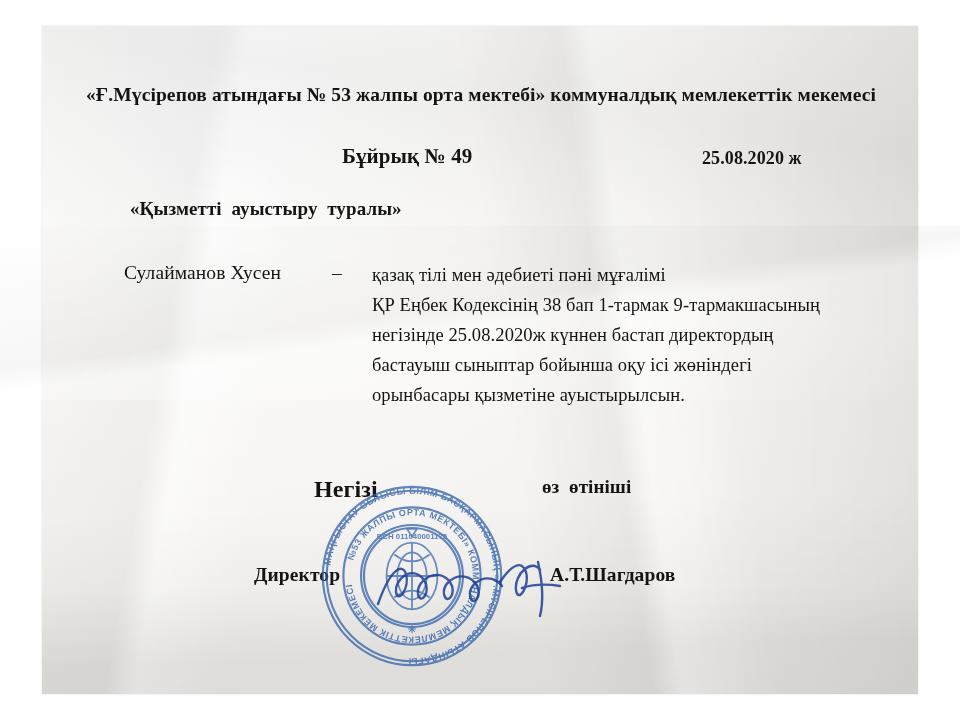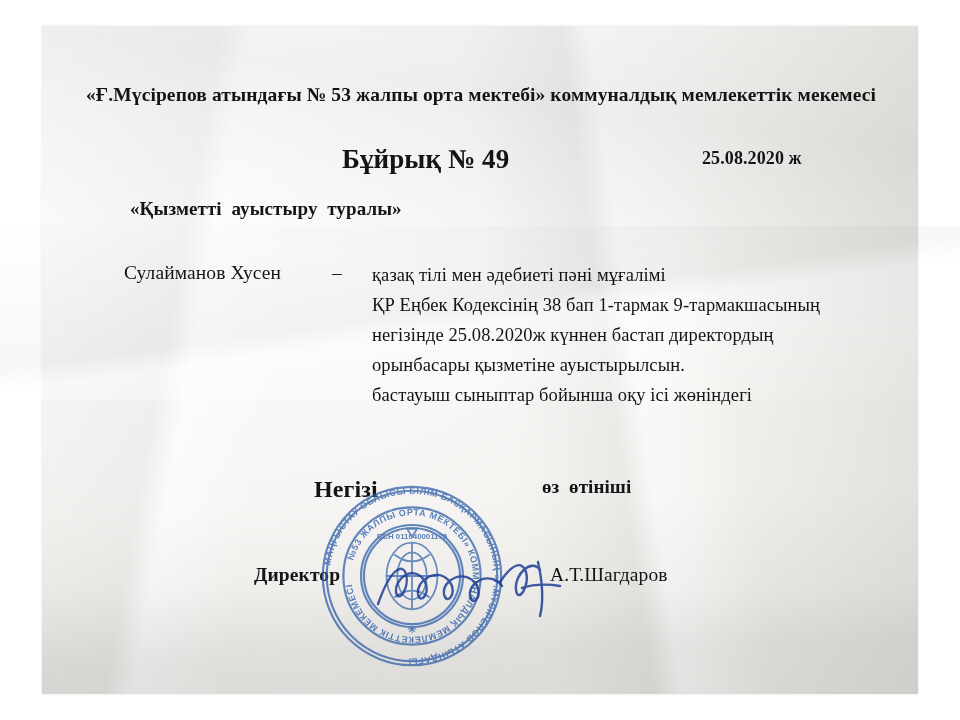--- a/index.html
+++ b/index.html
@@ -76,21 +76,21 @@
     width: 830px;
     text-align: center;
     font-size: 19.5px;
     font-weight: 700;
     white-space: normal;
   }
 
   #order-title {
     left: 300px;
     top: 118px;
-    font-size: 27px;
+    font-size: 21px;
     font-weight: 700;
   }
 
   #order-date {
     left: 660px;
     top: 122px;
     font-size: 18px;
     font-weight: 700;
   }
 
@@ -142,21 +142,21 @@
     left: 212px;
     top: 538px;
     font-size: 19.5px;
     font-weight: 600;
   }
 
   #director-name {
     left: 508px;
     top: 538px;
     font-size: 19.5px;
-    font-weight: 400;
+    font-weight: 700;
   }
 
   
   #stamp {
     position: absolute;
     left: 272px;
     top: 452px;
     width: 196px;
     height: 196px;
     opacity: 0.78;
@@ -196,22 +196,22 @@
     <div class="doc-text" id="person-name">Сулайманов Хусен</div>
 
     <div class="doc-text" id="subject-line">«Қызметті  ауыстыру  туралы»</div>
 
     <div class="doc-text" id="dash">–</div>
 
     <div class="doc-text" id="body-block">
       <span class="body-line">қазақ тілі мен әдебиеті пәні мұғалімі</span>
       <span class="body-line">ҚР  Еңбек Кодексінің  38 бап  1-тармак 9-тармакшасының</span>
       <span class="body-line">негізінде  25.08.2020ж күннен бастап директордың</span>
+      <span class="body-line">бастауыш сыныптар бойынша оқу ісі жөніндегі</span>
       <span class="body-line">орынбасары қызметіне  ауыстырылсын.</span>
-      <span class="body-line">бастауыш сыныптар бойынша оқу ісі жөніндегі</span>
     </div>
 
     <div class="doc-text" id="basis-label">Негізі</div>
 
     <div class="doc-text" id="basis-value">өз  өтініші</div>
 
     <div class="doc-text" id="director-label">Директор</div>
 
     <div class="doc-text" id="director-name">А.Т.Шагдаров</div>
 

